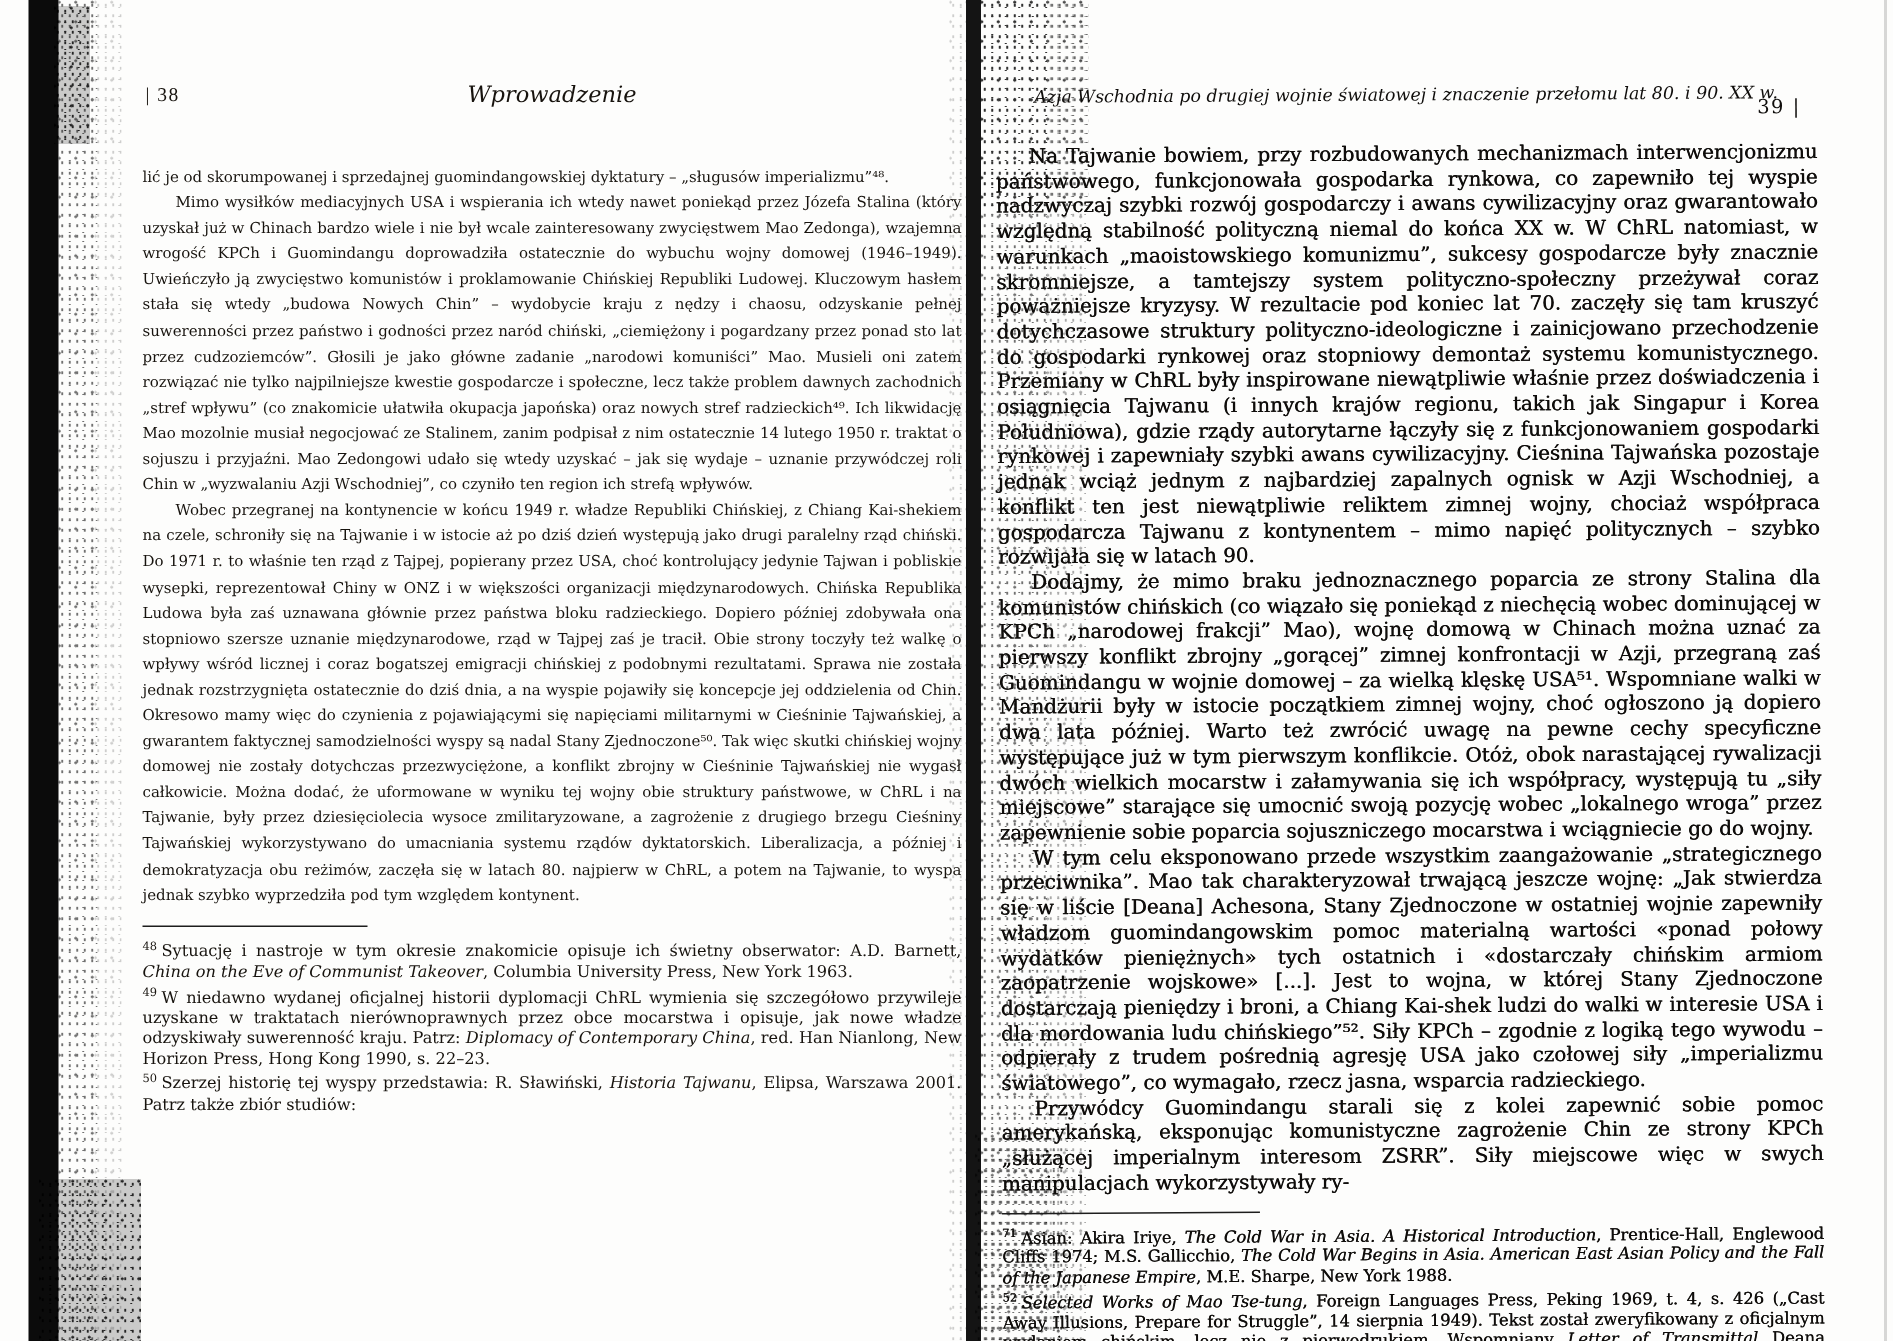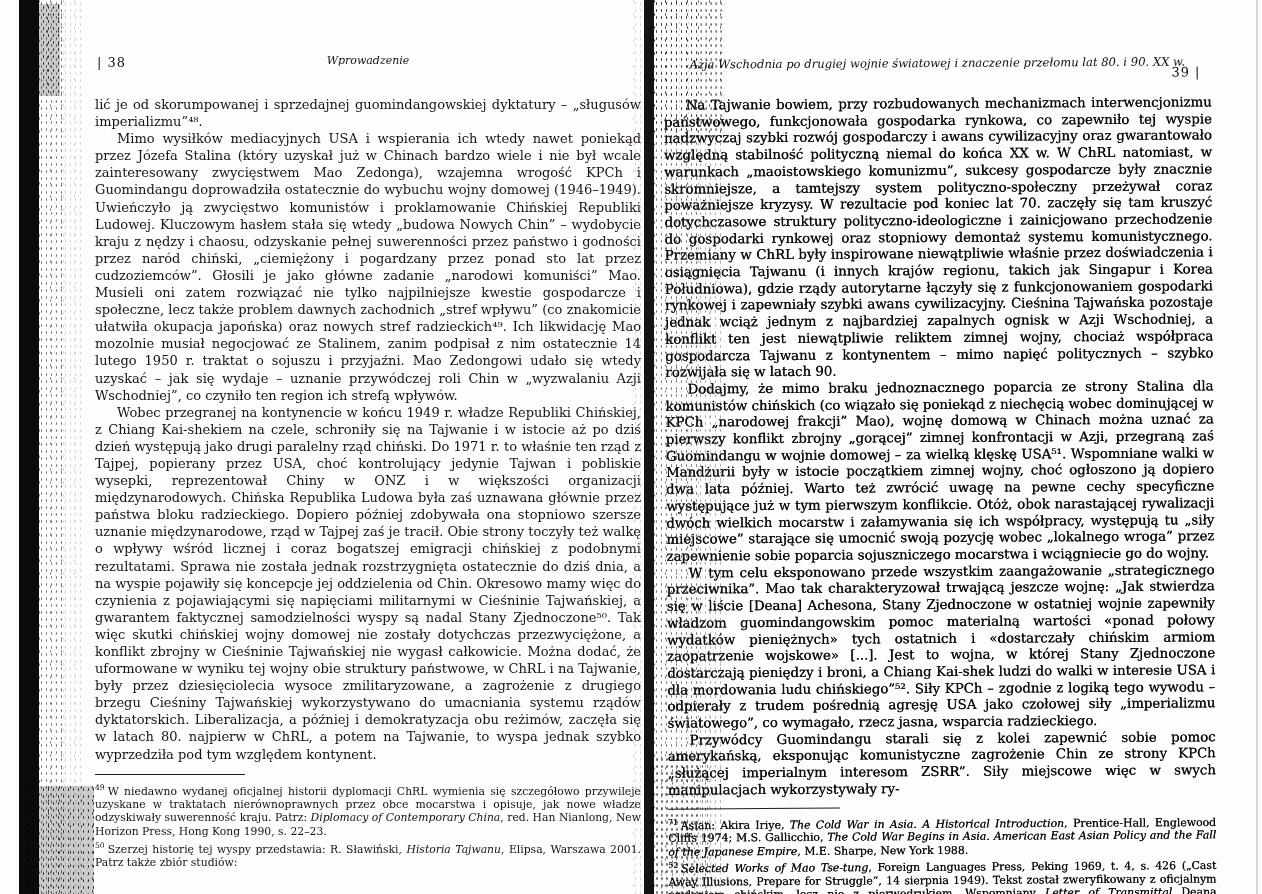--- a/index.html
+++ b/index.html
@@ -22,26 +22,26 @@
     background-position: 0 0, 3px 2px, 6px 8px;
   }
   .d1 { opacity:.55; } .d2 { opacity:.32; } .d3 { opacity:.18; }
   .d0 { opacity:.85; background-color:rgba(10,10,10,.25); }
   
   .page { position:absolute; color:#17130e; }
   .page-left  { left:95px;  top:52px; width:546px; }
   .page-right { left:666px; top:50px; width:548px; transform:rotate(-0.35deg); color:#0f0d0b; }
   .ph { position:relative; height:40px; }
   .runhead { position:absolute; left:0; right:0; top:2px; text-align:center;
-             font-style:italic; font-size:11px; white-space:nowrap; }
+             font-style:italic; font-size:15px; white-space:nowrap; }
   .page-right .runhead { font-size:11.6px; top:6px; }
   .pagenum { position:absolute; top:3px; font-size:13px; letter-spacing:1px; }
-  .pagenum-left  { left:2px; }
+  .pagenum-left  { left:2px;font-family:Liberation Serif, serif; }
   .pagenum-right { right:11px; top:16px; }
-  .body { font-size:13px; line-height:17.1px; text-align:justify; margin-top:4px; }
+  .body { font-size:10px; line-height:17.1px; text-align:justify; margin-top:18px; }
   .page-right .body { font-size:13.3px; line-height:16.7px; margin-top:6px;
                       text-shadow:0.3px 0 0 currentColor; }
   .body p { margin:0; text-indent:22px; }
   .body p.noindent { text-indent:0; }
   .fnrule { width:150px; border:0; border-top:1.5px solid #1d1d1d; margin:11px 0 6px 0; }
   .page-right .fnrule { width:172px; margin-top:9px; }
   .footnotes { }
   .fn { margin:0; font-size:10.8px; line-height:13.6px; text-align:justify; text-indent:0; }
   .page-right .fn { font-size:10.9px; line-height:13.2px; text-shadow:0.25px 0 0 currentColor; }
   .fnnum { vertical-align:super; font-size:7.6px; padding-right:3px; }
@@ -71,20 +71,21 @@
       <span class="pagenum pagenum-left">| 38</span>
       <span class="runhead">Wprowadzenie</span>
     </div>
     <div class="body">
       <p class="noindent">lić je od skorumpowanej i sprzedajnej guomindangowskiej dyktatury – „sługusów imperializmu”⁴⁸.</p>
       <p>Mimo wysiłków mediacyjnych USA i wspierania ich wtedy nawet poniekąd przez Józefa Stalina (który uzyskał już w Chinach bardzo wiele i nie był wcale zainteresowany zwycięstwem Mao Zedonga), wzajemna wrogość KPCh i Guomindangu doprowadziła ostatecznie do wybuchu wojny domowej (1946–1949). Uwieńczyło ją zwycięstwo komunistów i proklamowanie Chińskiej Republiki Ludowej. Kluczowym hasłem stała się wtedy „budowa Nowych Chin” – wydobycie kraju z nędzy i chaosu, odzyskanie pełnej suwerenności przez państwo i godności przez naród chiński, „ciemiężony i pogardzany przez ponad sto lat przez cudzoziemców”. Głosili je jako główne zadanie „narodowi komuniści” Mao. Musieli oni zatem rozwiązać nie tylko najpilniejsze kwestie gospodarcze i społeczne, lecz także problem dawnych zachodnich „stref wpływu” (co znakomicie ułatwiła okupacja japońska) oraz nowych stref radzieckich⁴⁹. Ich likwidację Mao mozolnie musiał negocjować ze Stalinem, zanim podpisał z nim ostatecznie 14 lutego 1950 r. traktat o sojuszu i przyjaźni. Mao Zedongowi udało się wtedy uzyskać – jak się wydaje – uznanie przywódczej roli Chin w „wyzwalaniu Azji Wschodniej”, co czyniło ten region ich strefą wpływów.</p>
       <p>Wobec przegranej na kontynencie w końcu 1949 r. władze Republiki Chińskiej, z Chiang Kai-shekiem na czele, schroniły się na Tajwanie i w istocie aż po dziś dzień występują jako drugi paralelny rząd chiński. Do 1971 r. to właśnie ten rząd z Tajpej, popierany przez USA, choć kontrolujący jedynie Tajwan i pobliskie wysepki, reprezentował Chiny w ONZ i w większości organizacji międzynarodowych. Chińska Republika Ludowa była zaś uznawana głównie przez państwa bloku radzieckiego. Dopiero później zdobywała ona stopniowo szersze uznanie międzynarodowe, rząd w Tajpej zaś je tracił. Obie strony toczyły też walkę o wpływy wśród licznej i coraz bogatszej emigracji chińskiej z podobnymi rezultatami. Sprawa nie została jednak rozstrzygnięta ostatecznie do dziś dnia, a na wyspie pojawiły się koncepcje jej oddzielenia od Chin. Okresowo mamy więc do czynienia z pojawiającymi się napięciami militarnymi w Cieśninie Tajwańskiej, a gwarantem faktycznej samodzielności wyspy są nadal Stany Zjednoczone⁵⁰. Tak więc skutki chińskiej wojny domowej nie zostały dotychczas przezwyciężone, a konflikt zbrojny w Cieśninie Tajwańskiej nie wygasł całkowicie. Można dodać, że uformowane w wyniku tej wojny obie struktury państwowe, w ChRL i na Tajwanie, były przez dziesięciolecia wysoce zmilitaryzowane, a zagrożenie z drugiego brzegu Cieśniny Tajwańskiej wykorzystywano do umacniania systemu rządów dyktatorskich. Liberalizacja, a później i demokratyzacja obu reżimów, zaczęła się w latach 80. najpierw w ChRL, a potem na Tajwanie, to wyspa jednak szybko wyprzedziła pod tym względem kontynent.</p>
     </div>
     <div class="fnrule"></div>
     <div class="footnotes">
+      <p class="fn"><span class="fnnum">48</span><span><span>Sytuację i nastroje w tym okresie znakomicie opisuje ich świetny obserwator: A.D. Barnett, </span><span class="it">China on the Eve of Communist Takeover</span><span>, Columbia University Press, New York 1963.</span></span></p>
       <p class="fn"><span class="fnnum">49</span><span><span>W niedawno wydanej oficjalnej historii dyplomacji ChRL wymienia się szczegółowo przywileje uzyskane w traktatach nierównoprawnych przez obce mocarstwa i opisuje, jak nowe władze odzyskiwały suwerenność kraju. Patrz: </span><span class="it">Diplomacy of Contemporary China</span><span>, red. Han Nianlong, New Horizon Press, Hong Kong 1990, s. 22–23.</span></span></p>
       <p class="fn"><span class="fnnum">50</span><span><span>Szerzej historię tej wyspy przedstawia: R. Sławiński, </span><span class="it">Historia Tajwanu</span><span>, Elipsa, Warszawa 2001. Patrz także zbiór studiów: </span></span></p>
     </div>
   </div>
 
   <div class="page page-right">
     <div class="ph">
       <span class="runhead">Azja Wschodnia po drugiej wojnie światowej i znaczenie przełomu lat 80. i 90. XX w.</span>
       <span class="pagenum pagenum-right">39 |</span>
     </div>

